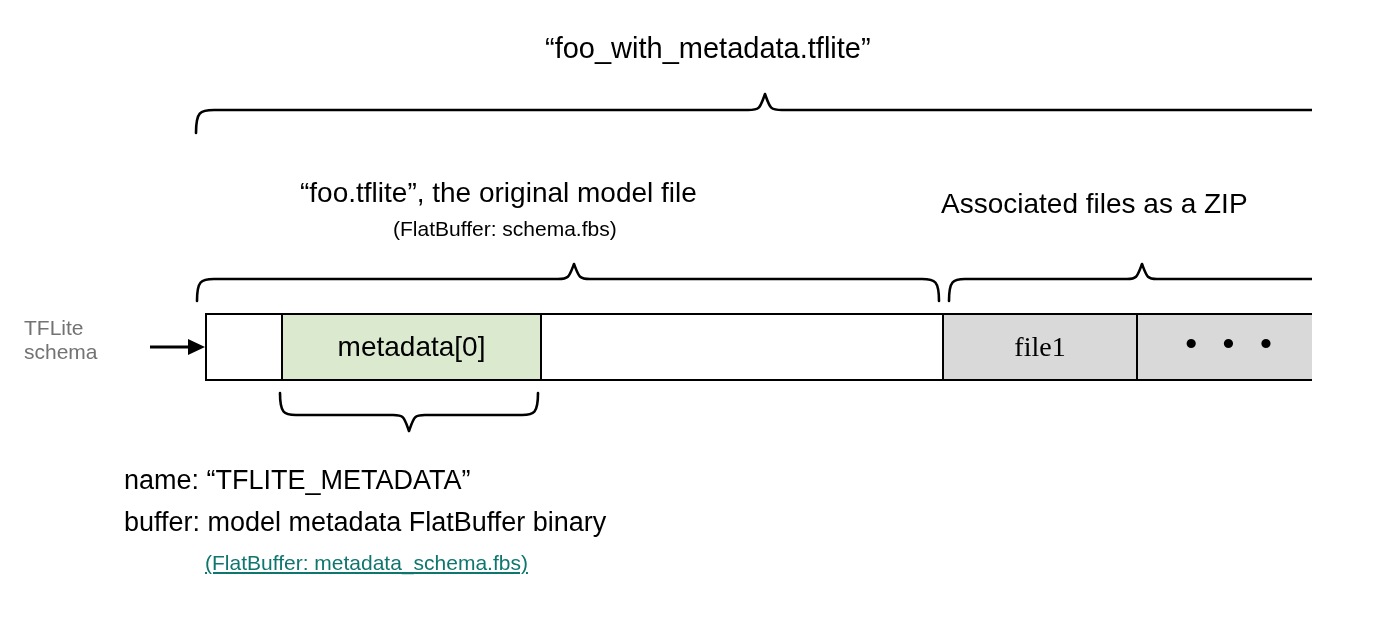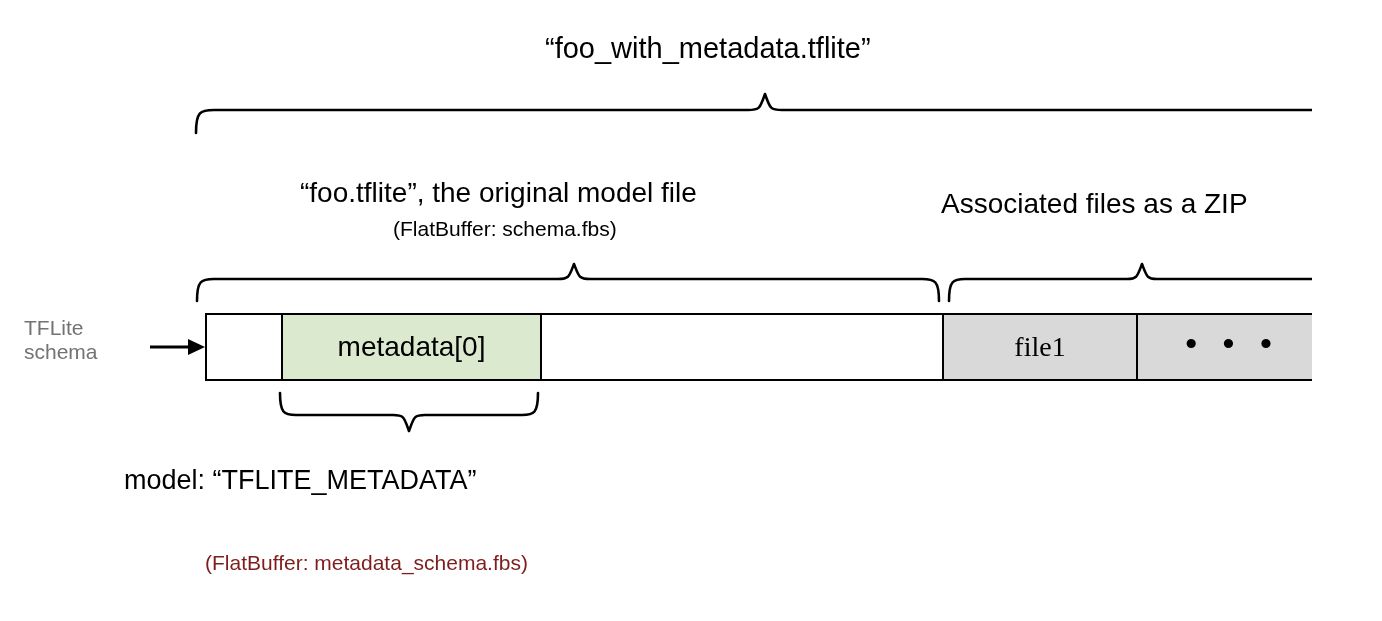--- a/index.html
+++ b/index.html
@@ -48,21 +48,22 @@
   .note-line {
     font-size: 27px;
     line-height: 1.15;
     white-space: nowrap;
     color: #000;
   }
   .note-sub {
     font-size: 21px;
     line-height: 1.15;
     white-space: nowrap;
-    color: #7f1d1d;
+    color: #0f766e;
+    text-decoration: underline;
   }
   .box-label {
     font-size: 28px;
     line-height: 1;
     white-space: nowrap;
     color: #000;
   }
 
   
   #bar {
@@ -141,22 +142,23 @@
 
     <div class="seg seg-file1">
       <span class="box-label">file1</span>
     </div>
 
     <div class="seg seg-more">
       <span class="dots">• • •</span>
     </div>
   </div>
 
-  <div class="abs note-line" style="left:124px; top:465px;">model: “TFLITE_METADATA”</div>
-
+  <div class="abs note-line" style="left:124px; top:465px;">name: “TFLITE_METADATA”</div>
+
+  <div class="abs note-line" style="left:124px; top:507px;">buffer: model metadata FlatBuffer binary</div>
 
   <div class="abs note-sub" style="left:205px; top:551px;">(FlatBuffer: metadata_schema.fbs)</div>
 
   <svg id="overlay" viewBox="0 0 1382 621">
     <g fill="none" stroke="#000000" stroke-width="2.6" stroke-linecap="round" stroke-linejoin="round">
 
       <path d="M 196 133
                C 196 112, 200 110, 214 110
                L 748 110
                C 760 110, 760 108, 765 94

